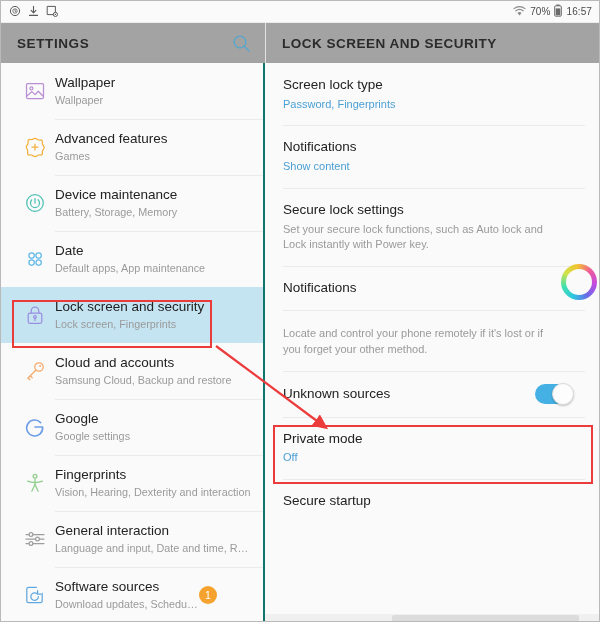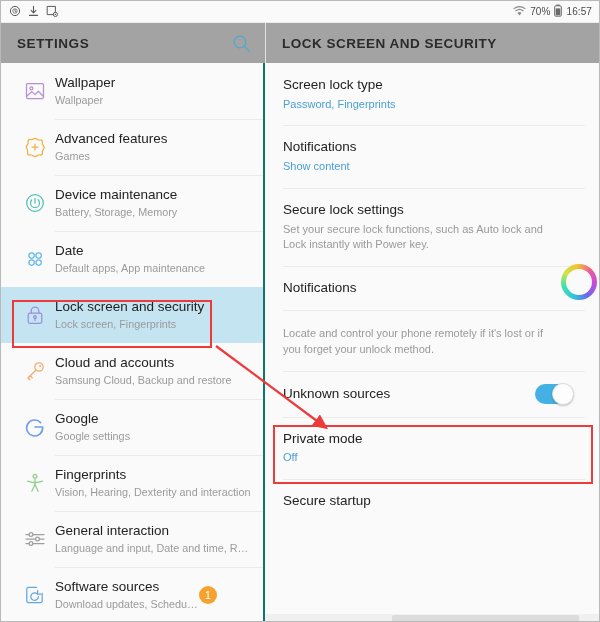--- a/index.html
+++ b/index.html
@@ -359,21 +359,21 @@
           <div class="rsub link">Show content</div>
         </div>
         <div class="ritem">
           <div class="rtitle">Secure lock settings</div>
           <div class="rsub">Set your secure lock functions, such as Auto lock and Lock instantly with Power key.</div>
         </div>
         <div class="ritem">
           <div class="rtitle">Notifications</div>
         </div>
         <div class="ritem">
-          <div class="rsub">Locate and control your phone remotely if it's lost or if you forget your unlock method.</div>
+          <div class="rsub">Locate and control your phone remotely if it's lost or if you forget your other method.</div>
         </div>
         <div class="ritem has-toggle">
           <div class="rbody">
             <div class="rtitle">Unknown sources</div>
           </div>
       <div class="toggle">
             <div class="knob"></div>
           </div>
         </div>
         <div class="ritem">

